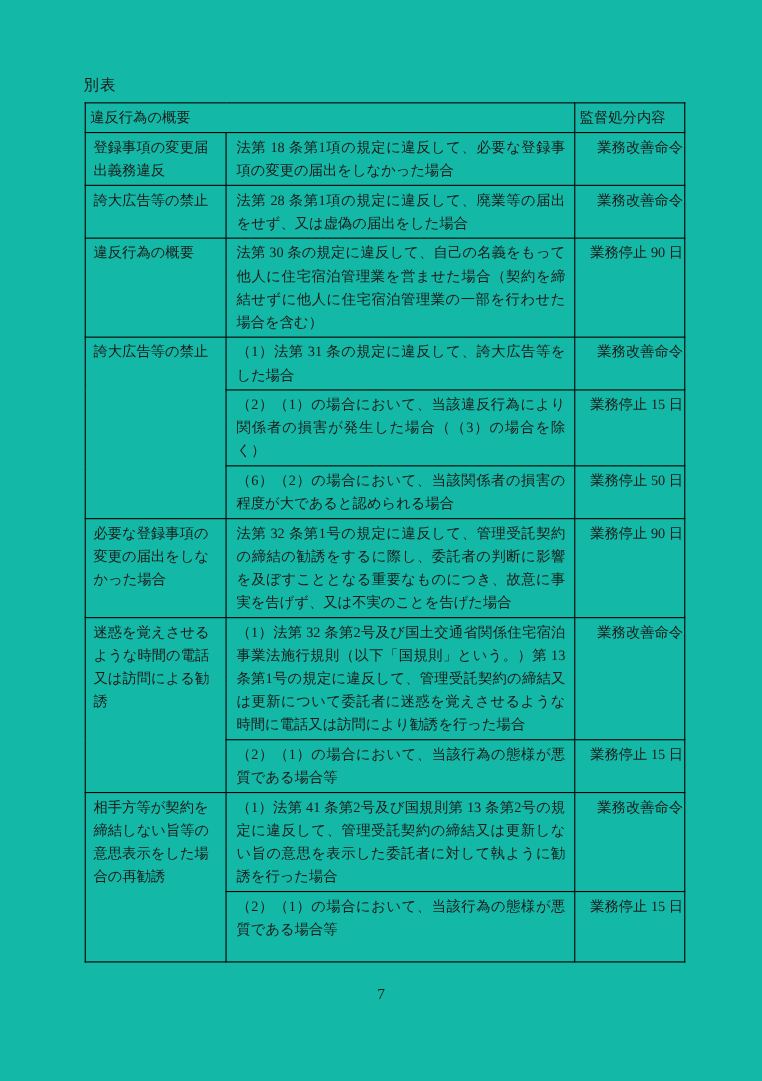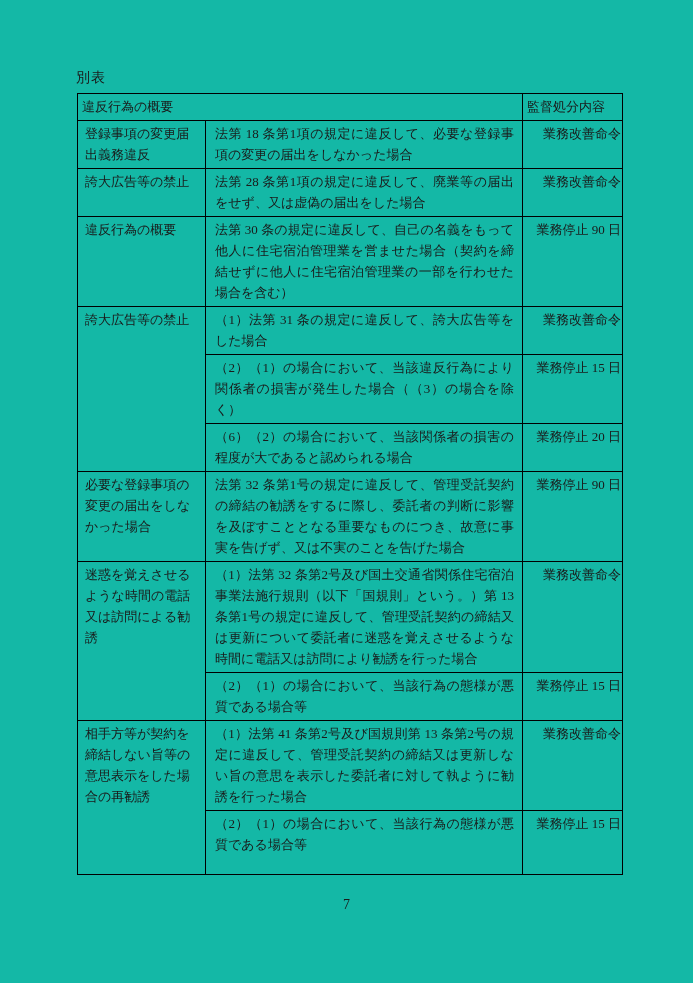--- a/index.html
+++ b/index.html
@@ -109,21 +109,21 @@
         <td class="cat" rowspan="3">誇大広告等の禁止</td>
         <td class="desc">（1）法第 31 条の規定に違反して、誇大広告等をした場合</td>
         <td class="disp">業務改善命令</td>
       </tr>
       <tr>
         <td class="desc">（2）（1）の場合において、当該違反行為により関係者の損害が発生した場合（（3）の場合を除く）</td>
         <td class="disp">業務停止 15 日</td>
       </tr>
       <tr>
         <td class="desc">（6）（2）の場合において、当該関係者の損害の程度が大であると認められる場合</td>
-        <td class="disp">業務停止 20 日</td>
+        <td class="disp">業務停止 50 日</td>
       </tr>
       <tr>
         <td class="cat">必要な登録事項の変更の届出をしなかった場合</td>
         <td class="desc">法第 32 条第1号の規定に違反して、管理受託契約の締結の勧誘をするに際し、委託者の判断に影響を及ぼすこととなる重要なものにつき、故意に事実を告げず、又は不実のことを告げた場合</td>
         <td class="disp">業務停止 90 日</td>
       </tr>
       <tr>
         <td class="cat" rowspan="2">迷惑を覚えさせるような時間の電話又は訪問による勧誘</td>
         <td class="desc">（1）法第 32 条第2号及び国土交通省関係住宅宿泊事業法施行規則（以下「国規則」という。）第 13 条第1号の規定に違反して、管理受託契約の締結又は更新について委託者に迷惑を覚えさせるような時間に電話又は訪問により勧誘を行った場合</td>
         <td class="disp">業務改善命令</td>

